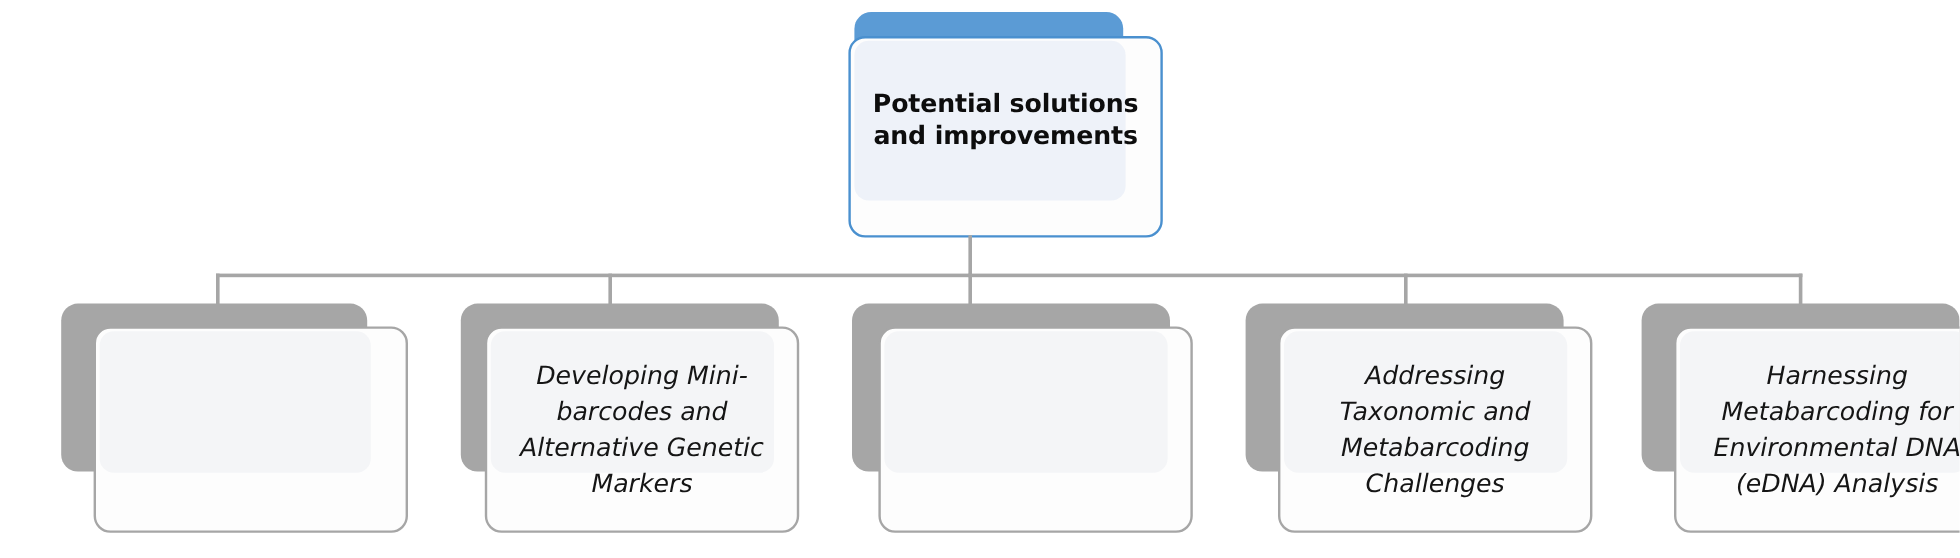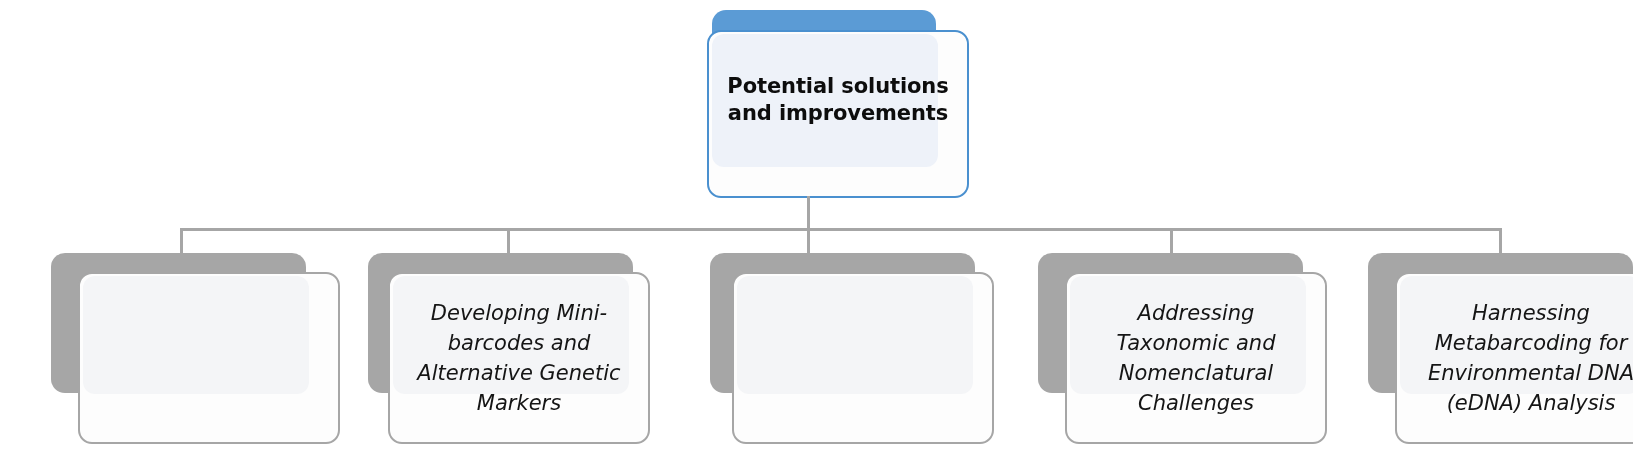--- a/index.html
+++ b/index.html
@@ -121,21 +121,21 @@
   <div class="conn conn-v" style="left:767px; top:228px; height:27px;"></div>
   <div class="conn conn-v" style="left:1130px; top:228px; height:27px;"></div>
   <div class="conn conn-v" style="left:1459px; top:228px; height:27px;"></div>
 
   <div class="node leaf" style="left:8px; top:250px; width:300px; height:206px;">
     <div class="shadow" style="left:3px; top:3px; width:255px; height:140px;"></div>
     <div class="card" style="left:30px; top:22px; width:262px; height:172px;"></div>
     <div class="fill" style="left:35px; top:26px; width:226px; height:118px;"></div>
   </div>
 
-  <div class="node leaf" style="left:325px; top:250px; width:300px; height:206px;">
+  <div class="node leaf" style="left:341px; top:250px; width:300px; height:206px;">
     <div class="shadow" style="left:3px; top:3px; width:265px; height:140px;"></div>
     <div class="card" style="left:23px; top:22px; width:262px; height:172px;"></div>
     <div class="fill" style="left:28px; top:26px; width:236px; height:118px;"></div>
     <div class="label" style="left:23px; top:22px; width:262px; height:172px; padding:0 4px;">Developing Mini-
 barcodes and
 Alternative Genetic
 Markers</div>
   </div>
 
   <div class="node leaf" style="left:640px; top:250px; width:310px; height:206px;">
@@ -143,21 +143,21 @@
     <div class="card" style="left:52px; top:22px; width:262px; height:172px;"></div>
     <div class="fill" style="left:57px; top:26px; width:236px; height:118px;"></div>
   </div>
 
   <div class="node leaf" style="left:955px; top:250px; width:310px; height:206px;">
     <div class="shadow" style="left:43px; top:3px; width:265px; height:140px;"></div>
     <div class="card" style="left:70px; top:22px; width:262px; height:172px;"></div>
     <div class="fill" style="left:75px; top:26px; width:236px; height:118px;"></div>
     <div class="label" style="left:70px; top:22px; width:262px; height:172px; padding:0 4px;">Addressing
 Taxonomic and
-Nomenclatural
+Metabarcoding
 Challenges</div>
   </div>
 
   <div class="node leaf" style="left:1270px; top:250px; width:363px; height:206px;">
     <div class="shadow" style="left:58px; top:3px; width:265px; height:140px;"></div>
     <div class="card" style="left:85px; top:22px; width:272px; height:172px;"></div>
     <div class="fill" style="left:90px; top:26px; width:240px; height:118px;"></div>
     <div class="label" style="left:85px; top:22px; width:272px; height:172px; padding:0 4px;">Harnessing
 Metabarcoding for
 Environmental DNA

